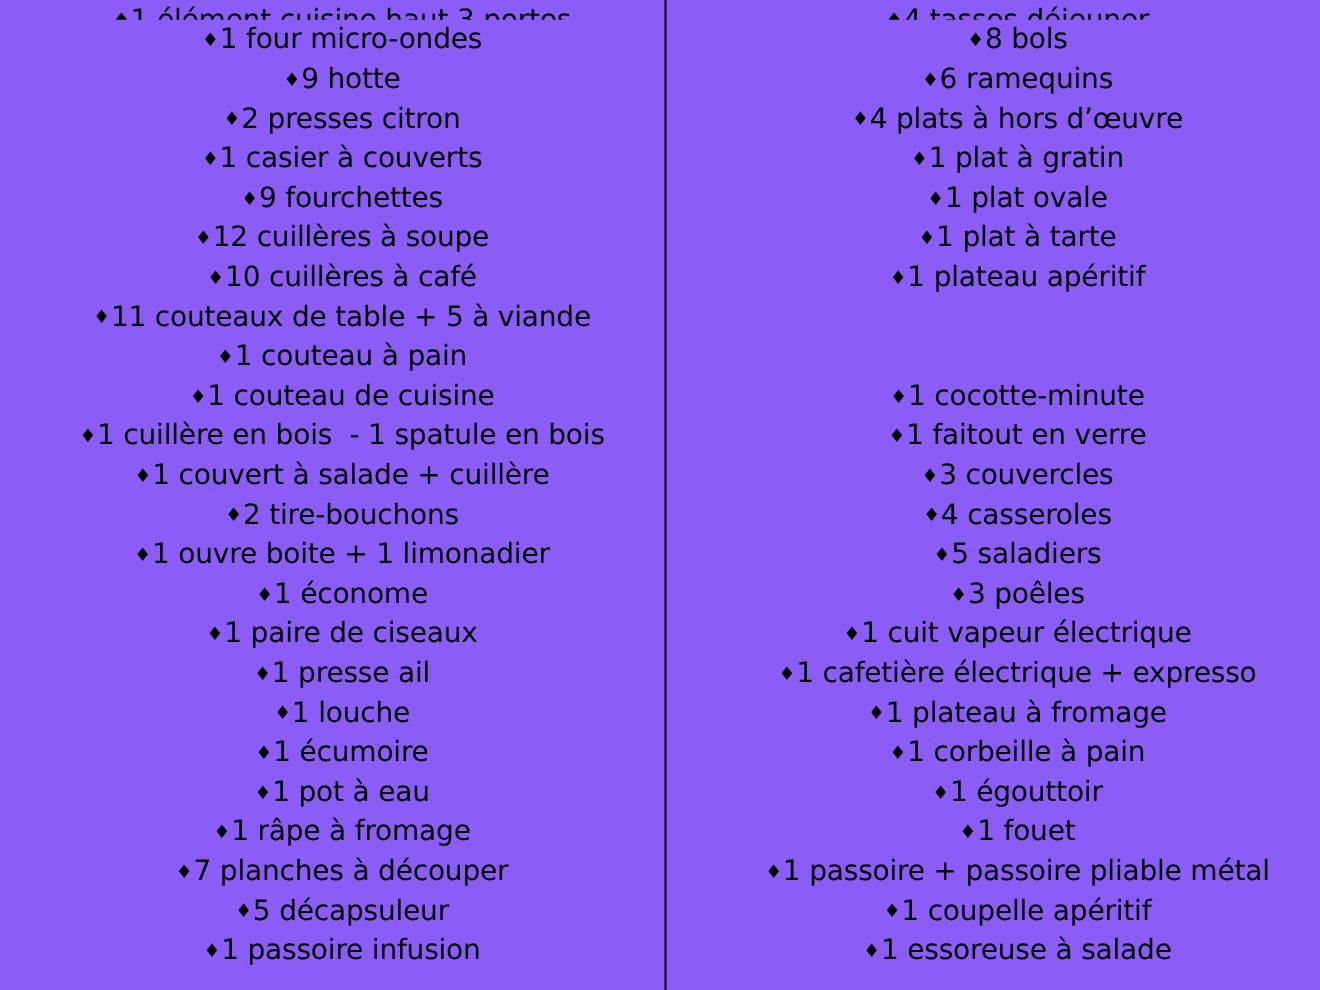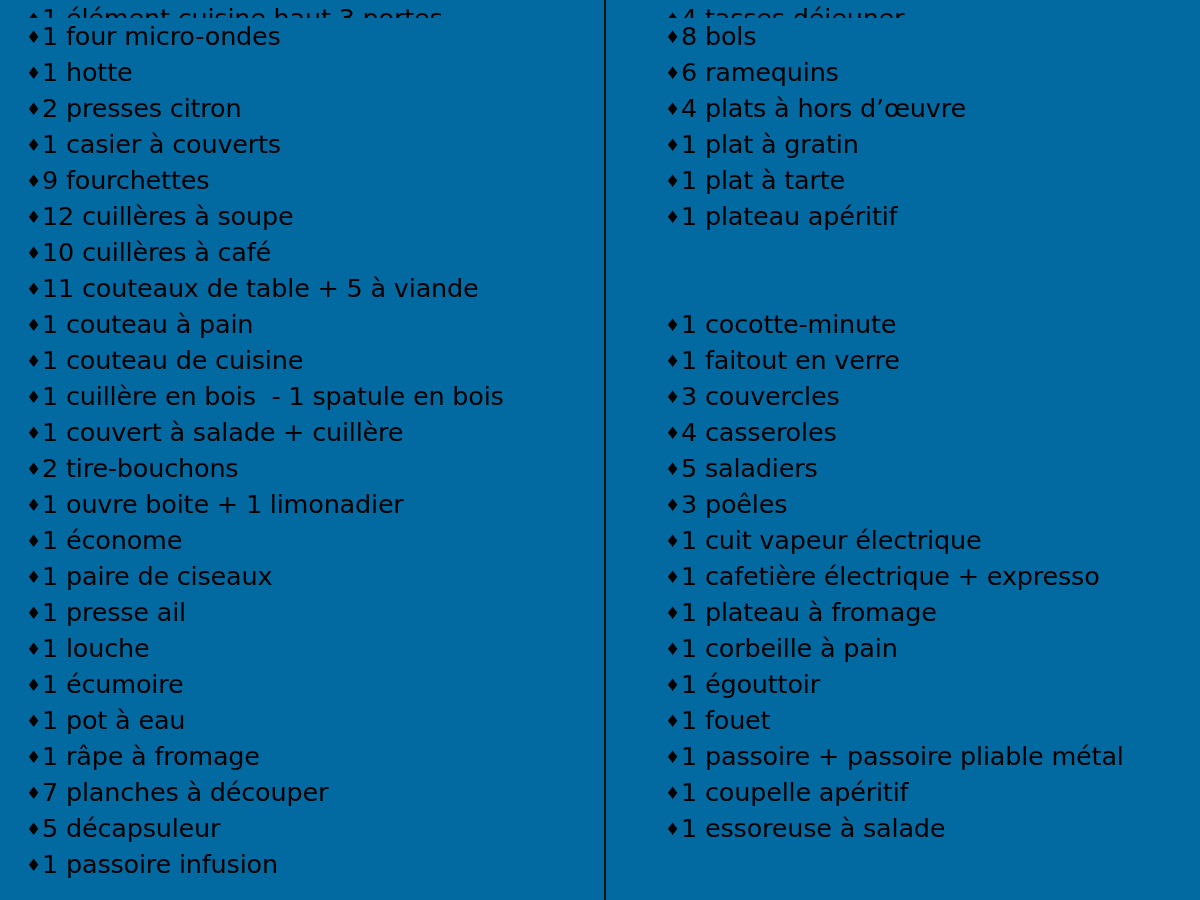--- a/index.html
+++ b/index.html
@@ -12,22 +12,23 @@
     height: 900px;
     overflow: hidden;
     font-family: "DejaVu Sans", sans-serif;
     color: #000000;
   }
 
   #page {
     position: relative;
     width: 1200px;
     height: 900px;
-    background: #0369a1;
+    background: #8b5cf6;
     overflow: hidden;
+    text-align: center;
   }
 
   
   #column-divider {
     position: absolute;
     top: 0;
     left: 604px;
     width: 2px;
     height: 900px;
     background: #111111;
@@ -88,21 +89,21 @@
 <body>
 
 <div id="page">
 
   <div id="column-divider"></div>
 
   <div class="column" id="column-left">
     <div class="list" id="list-left">
         <div class="entry clipped-top"><span class="bullet">♦</span><span class="label">1 élément cuisine haut 3 portes</span></div>
         <div class="entry"><span class="bullet">♦</span><span class="label">1 four micro-ondes</span></div>
-        <div class="entry"><span class="bullet">♦</span><span class="label">1 hotte</span></div>
+        <div class="entry"><span class="bullet">♦</span><span class="label">9 hotte</span></div>
         <div class="entry"><span class="bullet">♦</span><span class="label">2 presses citron</span></div>
         <div class="entry"><span class="bullet">♦</span><span class="label">1 casier à couverts</span></div>
         <div class="entry"><span class="bullet">♦</span><span class="label">9 fourchettes</span></div>
         <div class="entry"><span class="bullet">♦</span><span class="label">12 cuillères à soupe</span></div>
         <div class="entry"><span class="bullet">♦</span><span class="label">10 cuillères à café</span></div>
         <div class="entry"><span class="bullet">♦</span><span class="label">11 couteaux de table + 5 à viande</span></div>
         <div class="entry"><span class="bullet">♦</span><span class="label">1 couteau à pain</span></div>
         <div class="entry"><span class="bullet">♦</span><span class="label">1 couteau de cuisine</span></div>
         <div class="entry"><span class="bullet">♦</span><span class="label">1 cuillère en bois  - 1 spatule en bois</span></div>
         <div class="entry"><span class="bullet">♦</span><span class="label">1 couvert à salade + cuillère</span></div>
@@ -121,20 +122,21 @@
       </div>
   </div>
 
   <div class="column" id="column-right">
     <div class="list" id="list-right">
         <div class="entry clipped-top"><span class="bullet">♦</span><span class="label">4 tasses déjeuner</span></div>
         <div class="entry"><span class="bullet">♦</span><span class="label">8 bols</span></div>
         <div class="entry"><span class="bullet">♦</span><span class="label">6 ramequins</span></div>
         <div class="entry"><span class="bullet">♦</span><span class="label">4 plats à hors d’œuvre</span></div>
         <div class="entry"><span class="bullet">♦</span><span class="label">1 plat à gratin</span></div>
+        <div class="entry"><span class="bullet">♦</span><span class="label">1 plat ovale</span></div>
         <div class="entry"><span class="bullet">♦</span><span class="label">1 plat à tarte</span></div>
         <div class="entry"><span class="bullet">♦</span><span class="label">1 plateau apéritif</span></div>
         <div class="spacer"></div>
         <div class="spacer"></div>
         <div class="entry"><span class="bullet">♦</span><span class="label">1 cocotte-minute</span></div>
         <div class="entry"><span class="bullet">♦</span><span class="label">1 faitout en verre</span></div>
         <div class="entry"><span class="bullet">♦</span><span class="label">3 couvercles</span></div>
         <div class="entry"><span class="bullet">♦</span><span class="label">4 casseroles</span></div>
         <div class="entry"><span class="bullet">♦</span><span class="label">5 saladiers</span></div>
         <div class="entry"><span class="bullet">♦</span><span class="label">3 poêles</span></div>

